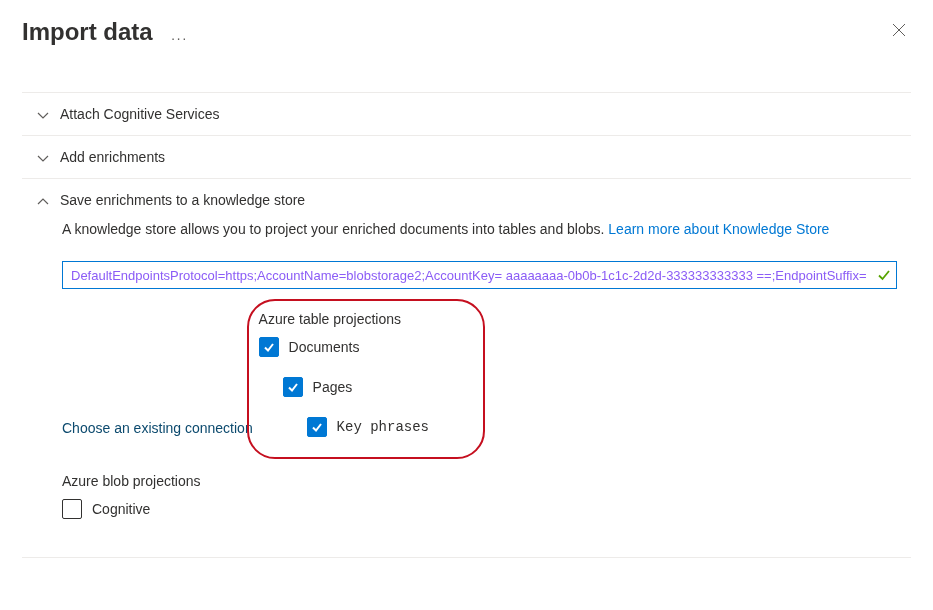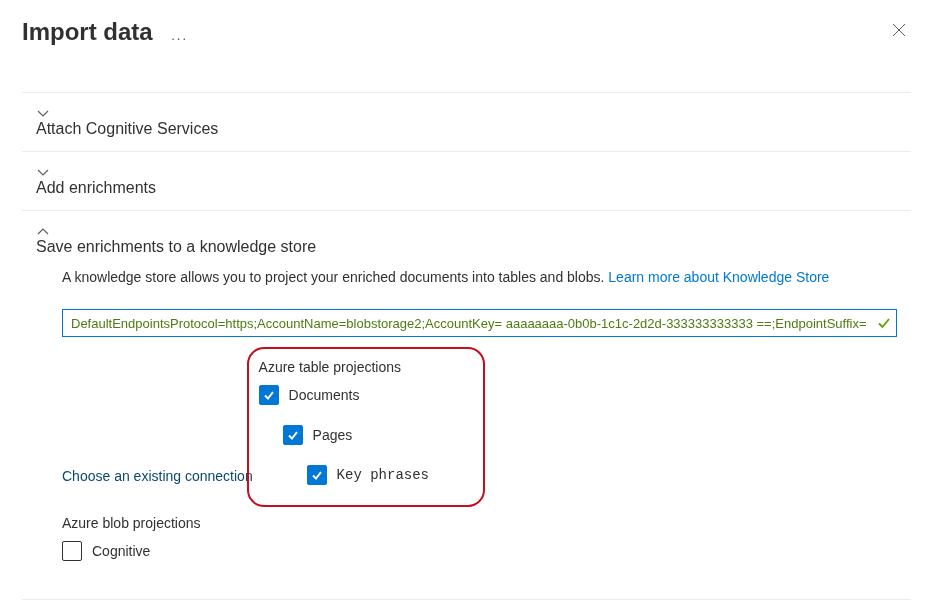--- a/index.html
+++ b/index.html
@@ -49,26 +49,25 @@
     padding: 0 22px;
   }
   .accordion-item {
     border-top: 1px solid #edebe9;
   }
   .accordion-item:last-of-type {
     border-bottom: 1px solid #edebe9;
   }
   .accordion-header {
     display: flex;
-    align-items: flex-start;
+    align-items: flex-end;
     padding: 13px 14px;
     cursor: pointer;
-    font-size: 16px;
-    color: #323130;
-    flex-direction: column;
+    font-size: 14px;
+    color: #323130;
   }
   .chevron {
     width: 14px;
     height: 14px;
     margin-right: 10px;
     flex-shrink: 0;
     stroke: #605e5c;
     stroke-width: 1.2;
     fill: none;
   }
@@ -96,21 +95,21 @@
   }
   .field-row {
     position: relative;
     margin-bottom: 10px;
   }
   .text-input {
     width: 100%;
     border: 1px solid #0078d4;
     padding: 5px 28px 5px 8px;
     font-size: 13px;
-    color: #4d7c0f;
+    color: #8b5cf6;
     font-family: inherit;
     outline: none;
     height: 28px;
   }
   .input-check {
     position: absolute;
     right: 6px;
     top: 50%;
     transform: translateY(-50%);
     stroke: #57a300;
@@ -155,24 +154,24 @@
   }
   .cb svg {
     stroke: #fff;
     stroke-width: 2;
     fill: none;
   }
   .indent-1 { margin-left: 24px; text-align: center; }
   .indent-2 { margin-left: 48px; font-family: Liberation Mono, monospace; }
   .highlight-box {
     border: 2.5px solid #c50f1f;
-    border-radius: 17px;
+    border-radius: 28px;
     padding: 10px 40px 2px 10px;
     margin-left: -10px;
-    margin-bottom: 8px;
+    margin-bottom: 14px;
     display: inline-block;
     min-width: 238px;
   }
   .spacer-top {
     height: 28px;
   }
 </style>
 </head>
 <body>
 

